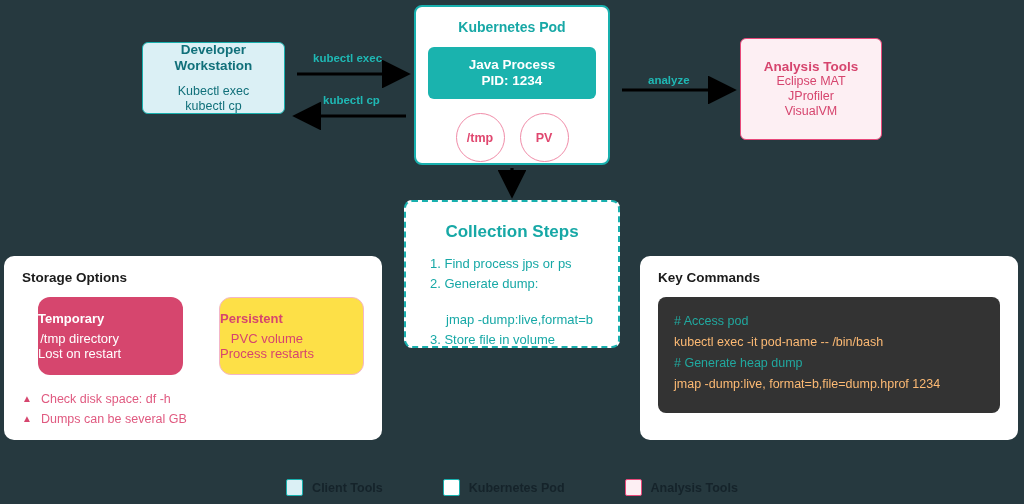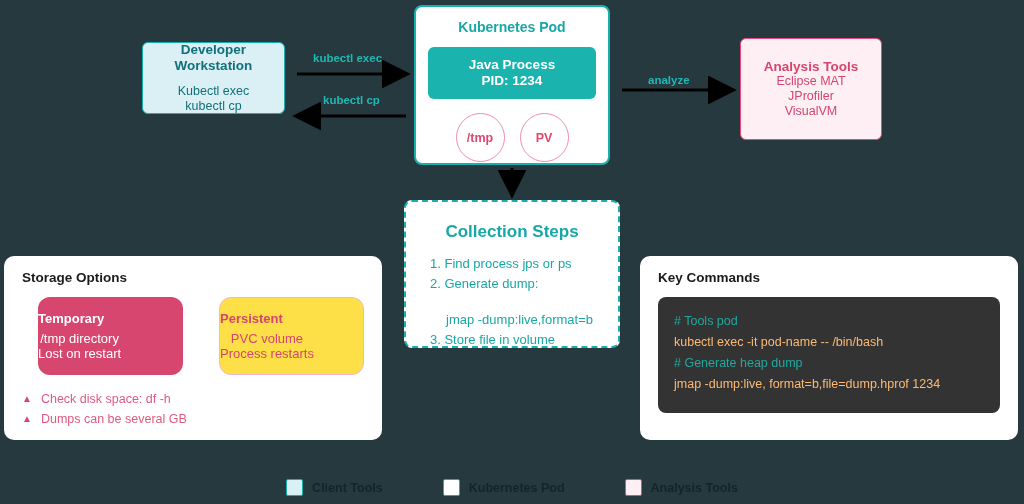--- a/index.html
+++ b/index.html
@@ -214,21 +214,21 @@
       <div class="warn-row">
         <span class="tri">▲</span>
         <span>Dumps can be several GB</span>
       </div>
     </div>
   </div>
 
   <div class="node" id="key-commands">
     <div class="panel-title">Key Commands</div>
     <div id="terminal">
-      <div class="cmt"># Tools pod</div>
+      <div class="cmt"># Access pod</div>
       <div class="cmd">kubectl exec -it pod-name -- /bin/bash</div>
       <div class="cmt"># Generate heap dump</div>
       <div class="cmd">jmap -dump:live, format=b,file=dump.hprof  1234</div>
     </div>
   </div>
 
   <div id="legend">
     <div class="leg-item">
       <span class="leg-sw" style="background:#dbf0f5;border:1.5px solid #18b0ae;"></span>
       <span class="leg-tx">Client Tools</span>

